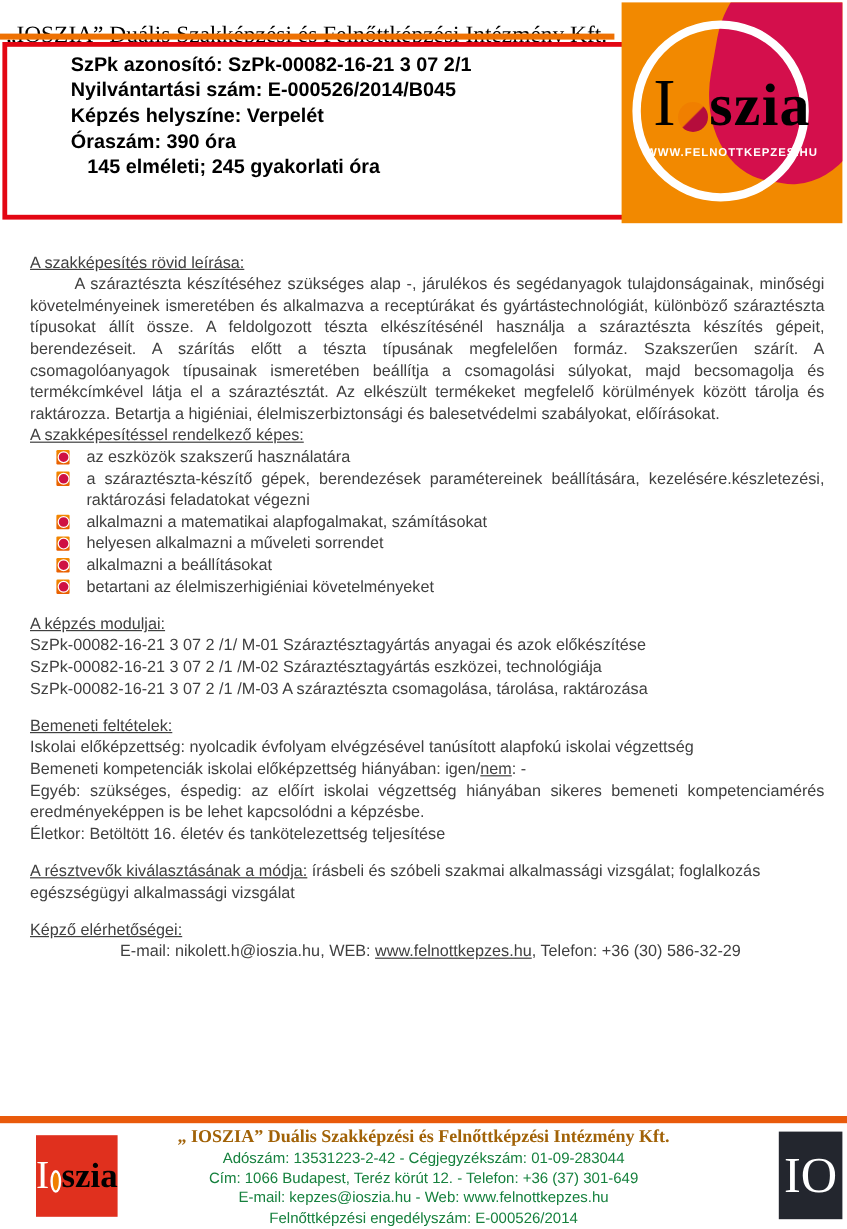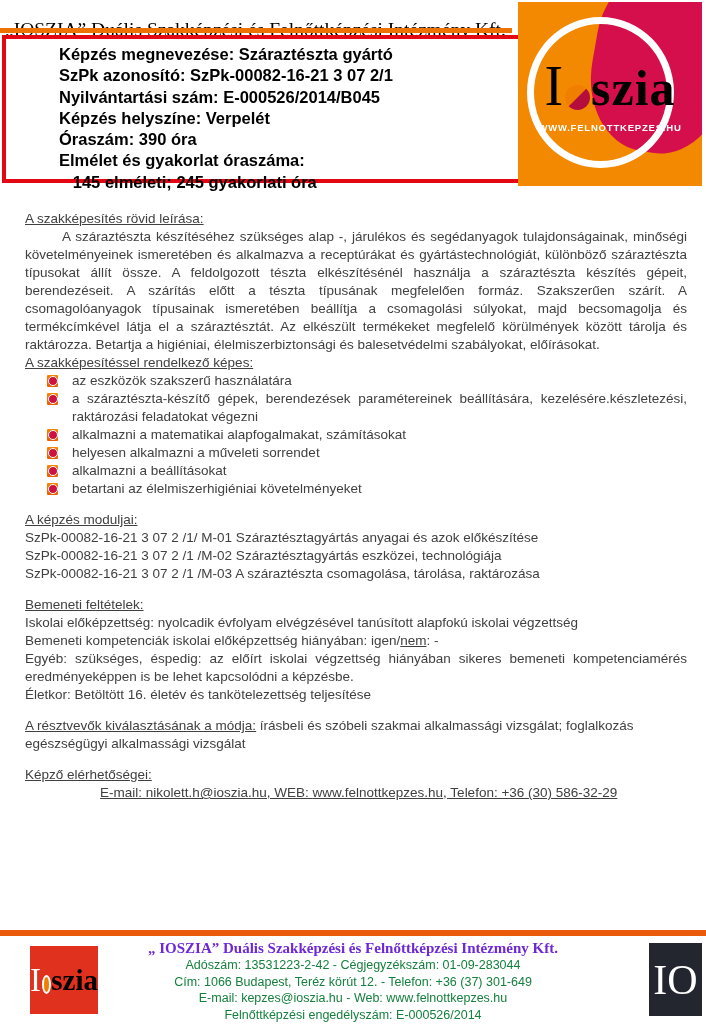--- a/index.html
+++ b/index.html
@@ -38,55 +38,53 @@
   .para{text-align:justify;text-indent:37px;margin:0;}
   .sec{margin-top:13px;}
   ul.comp{list-style:none;margin:0;padding:0 0 0 47px;}
   ul.comp li{position:relative;text-align:justify;}
   .bullet-ico{position:absolute;left:-25px;top:3px;width:11px;height:12px;border-radius:1px;
               background:linear-gradient(180deg,#f28900 0%,#e85d00 100%);display:inline-block;}
   .bullet-dot{position:absolute;left:1px;top:1px;width:8px;height:8px;border-radius:50%;
               background:#cf1043;border:1px solid #ffffff;}
   .just{text-align:justify;}
   .notice{font-weight:bold;font-style:italic;text-align:center;font-size:14px;line-height:20px;}
-  .contact-line{padding-left:75px;text-decoration:underline;}
+  .contact-line{padding-left:75px;}
   .link-u{text-decoration:underline;}
 
   
   .footer-bar{position:absolute;left:0;top:930px;width:706px;height:6px;background:#e95a0b;}
   .footer{position:absolute;left:0;top:938px;width:706px;height:86px;}
   .f-left{position:absolute;left:30px;top:8px;width:68px;height:68px;background:#e0301e;
           display:flex;align-items:center;justify-content:center;font-family:"Liberation Serif",serif;}
   .fl-i{color:#fff;font-size:33px;}
   .fl-dot{width:15px;height:15px;border-radius:50%;background:#f07f00;border:2px solid #fff;
           margin:8px 0 0 1px;}
   .fl-szia{color:#000;font-size:29px;font-weight:bold;}
   .f-right{position:absolute;right:4px;top:5px;width:53px;height:73px;background:#23262e;color:#fff;
            display:flex;align-items:center;justify-content:center;
            font-family:"Liberation Serif",serif;font-size:42px;}
   .f-center{margin:0 112px;text-align:center;}
-  .f-title{font-family:"Liberation Serif",serif;font-weight:bold;color:#6d28d9;font-size:15px;
+  .f-title{font-family:"Liberation Serif",serif;font-weight:bold;color:#a16207;font-size:15px;
            margin-top:2px;}
   .f-line{font-size:12.5px;line-height:16.5px;color:#15803d;}
 </style>
 </head>
 <body>
 
 <div class="page">
 
   <div class="header-title">„IOSZIA” Duális Szakképzési és Felnőttképzési Intézmény Kft.</div>
   <div class="header-rule"></div>
 
   <div class="info-frame">
-    <div class="info-line">Képzés megnevezése: Száraztészta gyártó</div>
     <div class="info-line">SzPk azonosító: SzPk-00082-16-21 3 07 2/1</div>
     <div class="info-line">Nyilvántartási szám: E-000526/2014/B045</div>
     <div class="info-line">Képzés helyszíne: Verpelét</div>
     <div class="info-line">Óraszám: 390 óra</div>
-    <div class="info-line">Elmélet és gyakorlat óraszáma:</div>
     <div class="info-line">   145 elméleti; 245 gyakorlati óra</div>
   </div>
 
   <div class="logo">
     <div class="logo-blob"></div>
     <div class="logo-ring"></div>
     <div class="logo-text">
       <span class="logo-i">I</span>
       <span class="logo-dot"></span>
       <span class="logo-szia">szia</span>

